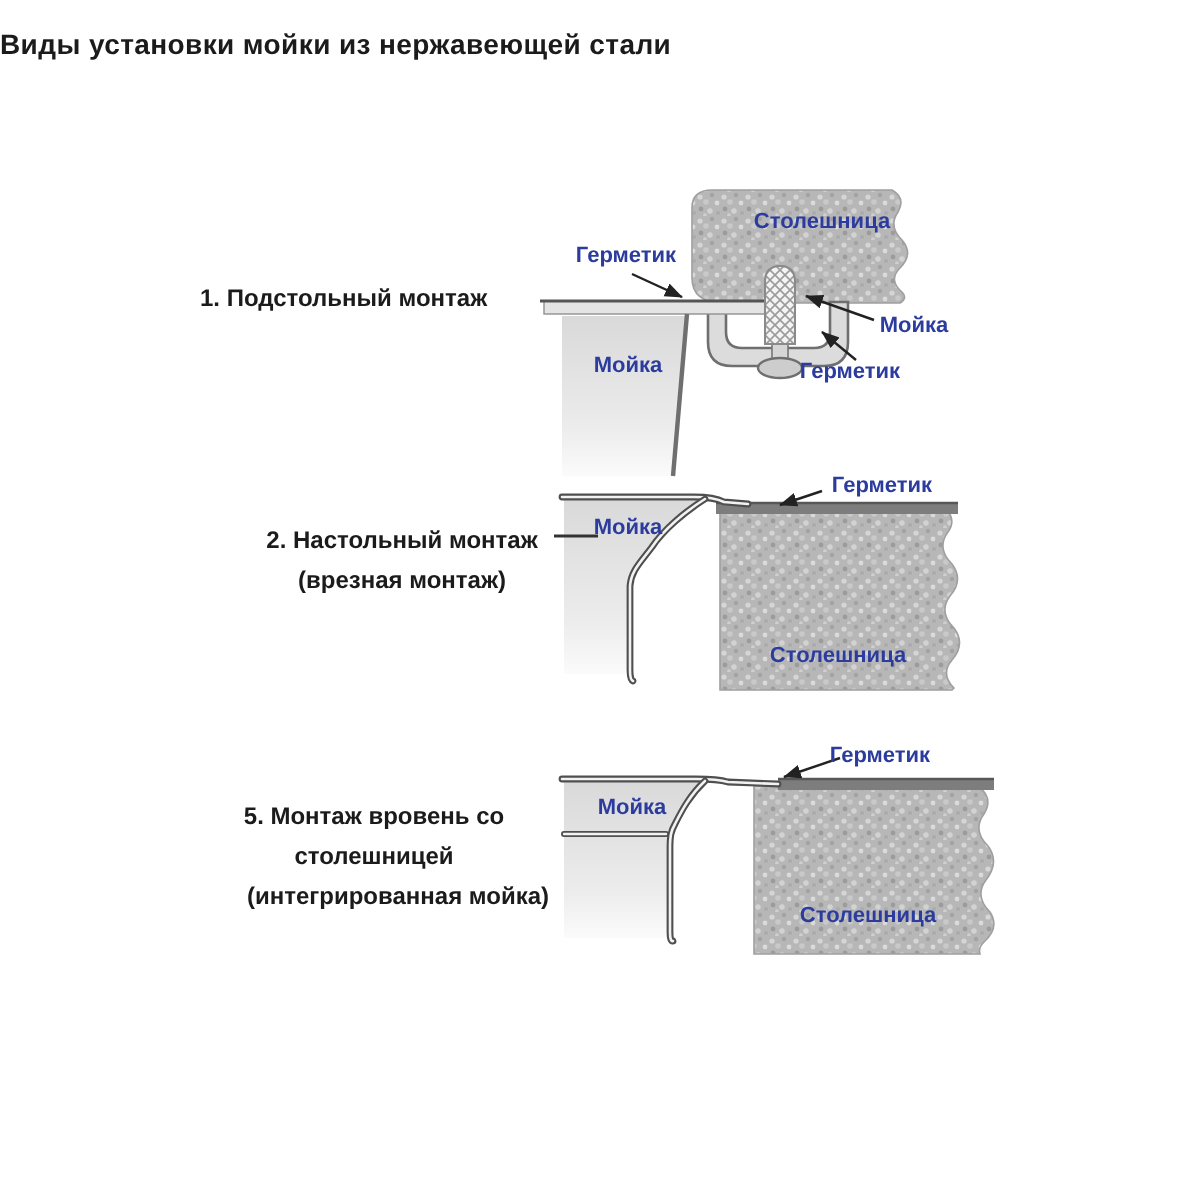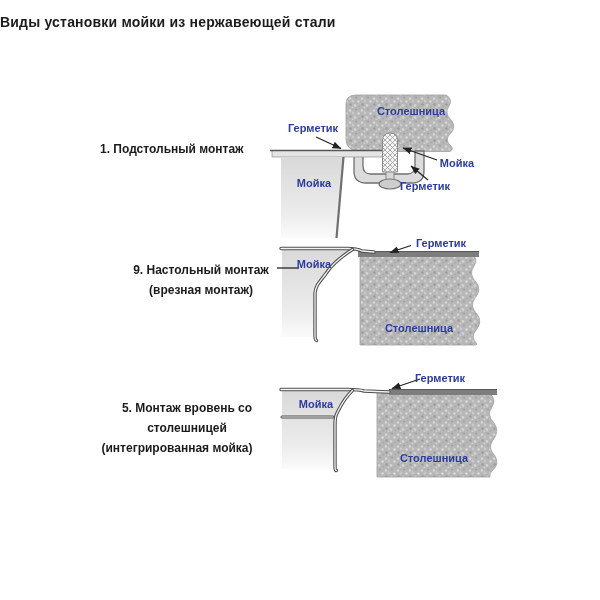--- a/index.html
+++ b/index.html
@@ -101,25 +101,25 @@
 
   <div class="title">Виды установки мойки из нержавеющей стали</div>
 
   <div class="section-heading" style="left:100px; top:139px;">1. Подстольный монтаж</div>
   <div class="blue-label" style="left:313px; top:121px;">Герметик</div>
   <div class="blue-label" style="left:411px; top:104px;">Столешница</div>
   <div class="blue-label" style="left:314px; top:176px;">Мойка</div>
   <div class="blue-label" style="left:457px; top:156px;">Мойка</div>
   <div class="blue-label" style="left:425px; top:179px;">Герметик</div>
 
-  <div class="section-heading centered" style="left:201px; top:260px;">9. Настольный монтаж</div>
+  <div class="section-heading centered" style="left:201px; top:260px;">2. Настольный монтаж</div>
   <div class="section-heading centered" style="left:201px; top:280px;">(врезная монтаж)</div>
   <div class="blue-label" style="left:314px; top:257px;">Мойка</div>
   <div class="blue-label" style="left:441px; top:236px;">Герметик</div>
   <div class="blue-label" style="left:419px; top:321px;">Столешница</div>
 
   <div class="section-heading centered" style="left:187px; top:398px; white-space:normal; width:185px;">5. Монтаж вровень со столешницей</div>
-  <div class="section-heading centered" style="left:177px; top:438px;">(интегрированная мойка)</div>
+  <div class="section-heading centered" style="left:199px; top:438px;">(интегрированная мойка)</div>
   <div class="blue-label" style="left:316px; top:397px;">Мойка</div>
   <div class="blue-label" style="left:440px; top:371px;">Герметик</div>
   <div class="blue-label" style="left:434px; top:451px;">Столешница</div>
 
 </div>
 
 </body></html>

